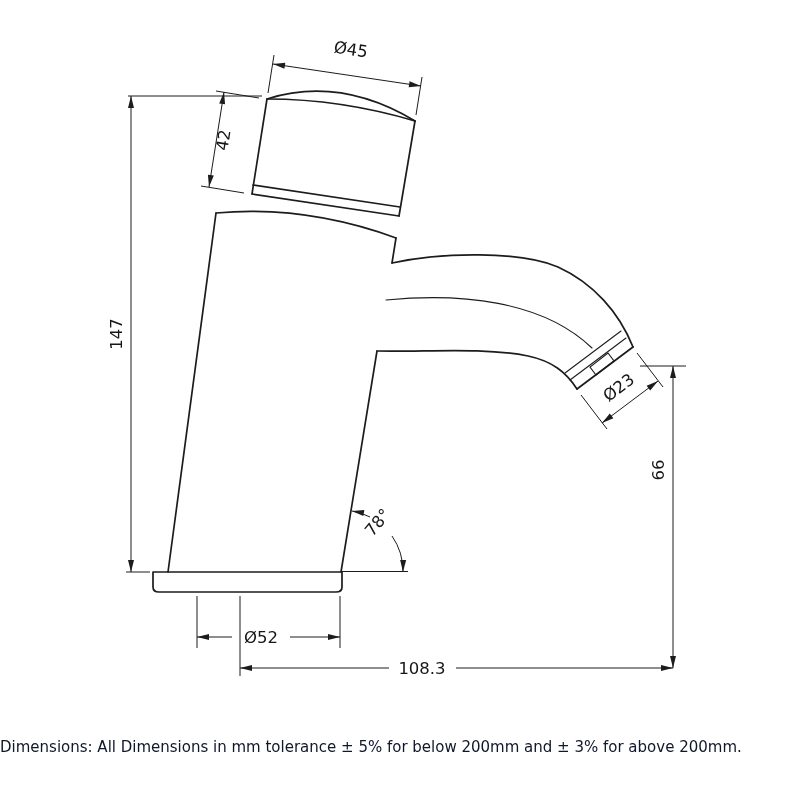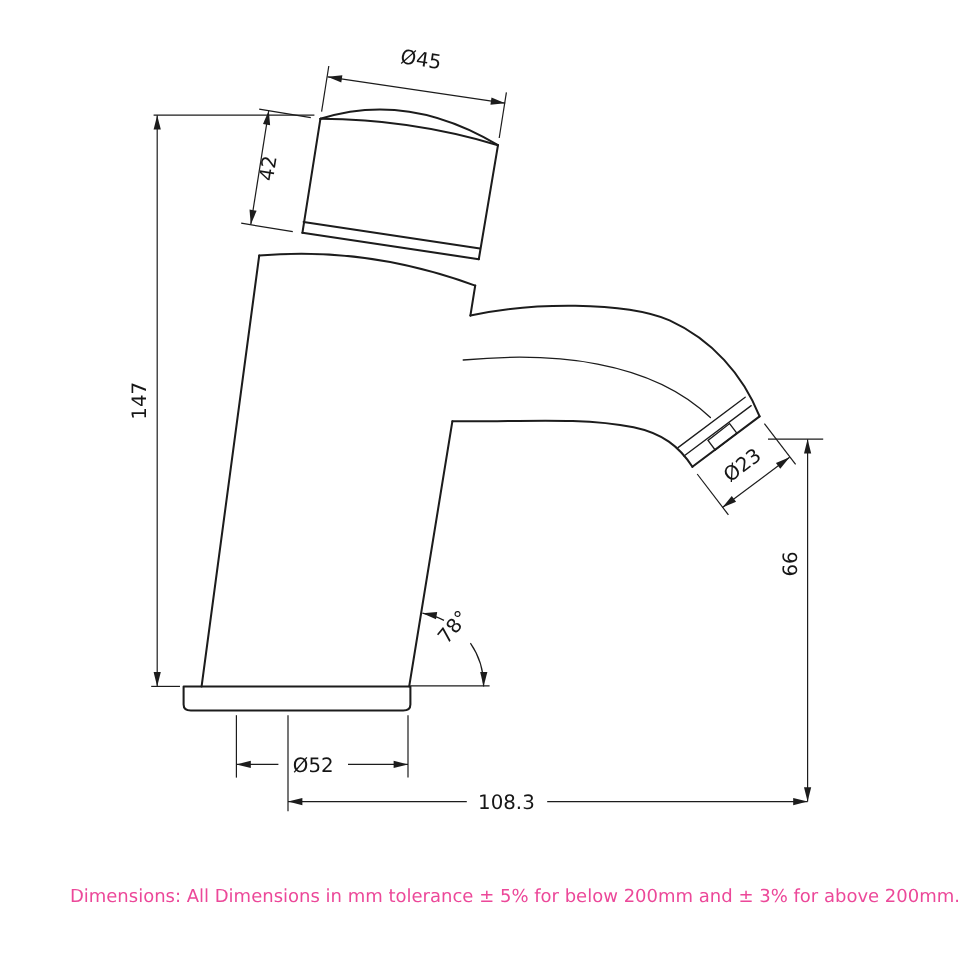--- a/index.html
+++ b/index.html
@@ -3,22 +3,22 @@
 <meta charset="utf-8">
 <style>
   html,body{margin:0;padding:0;background:#ffffff;}
   .sheet{position:relative;width:800px;height:800px;background:#ffffff;
          font-family:"DejaVu Sans", sans-serif;overflow:hidden;}
   svg{position:absolute;left:0;top:0;}
   .obj{fill:none;stroke:#1c1c1c;stroke-width:1.7;stroke-linecap:round;stroke-linejoin:round;}
   .thin{fill:none;stroke:#1c1c1c;stroke-width:1.1;stroke-linecap:round;}
   .dim{fill:none;stroke:#1c1c1c;stroke-width:1;}
   .dimtxt{font-size:16.5px;fill:#161616;}
-  .note{position:absolute;left:0;top:738px;width:100%;text-align:right;
-        font-size:15px;color:#ec4899;}
+  .note{position:absolute;left:0;top:738px;width:100%;text-align:left;
+        font-size:15px;color:#0f172a;}
 </style>
 </head>
 <body>
 
 <div class="sheet">
 
   <svg width="800" height="800" viewBox="0 0 800 800">
     <defs>
       <marker id="arr" markerUnits="userSpaceOnUse" markerWidth="13" markerHeight="8" refX="12.5" refY="4" orient="auto-start-reverse">
         <path d="M0.5,1 L12.5,4 L0.5,7 Z" fill="#1c1c1c"></path>

